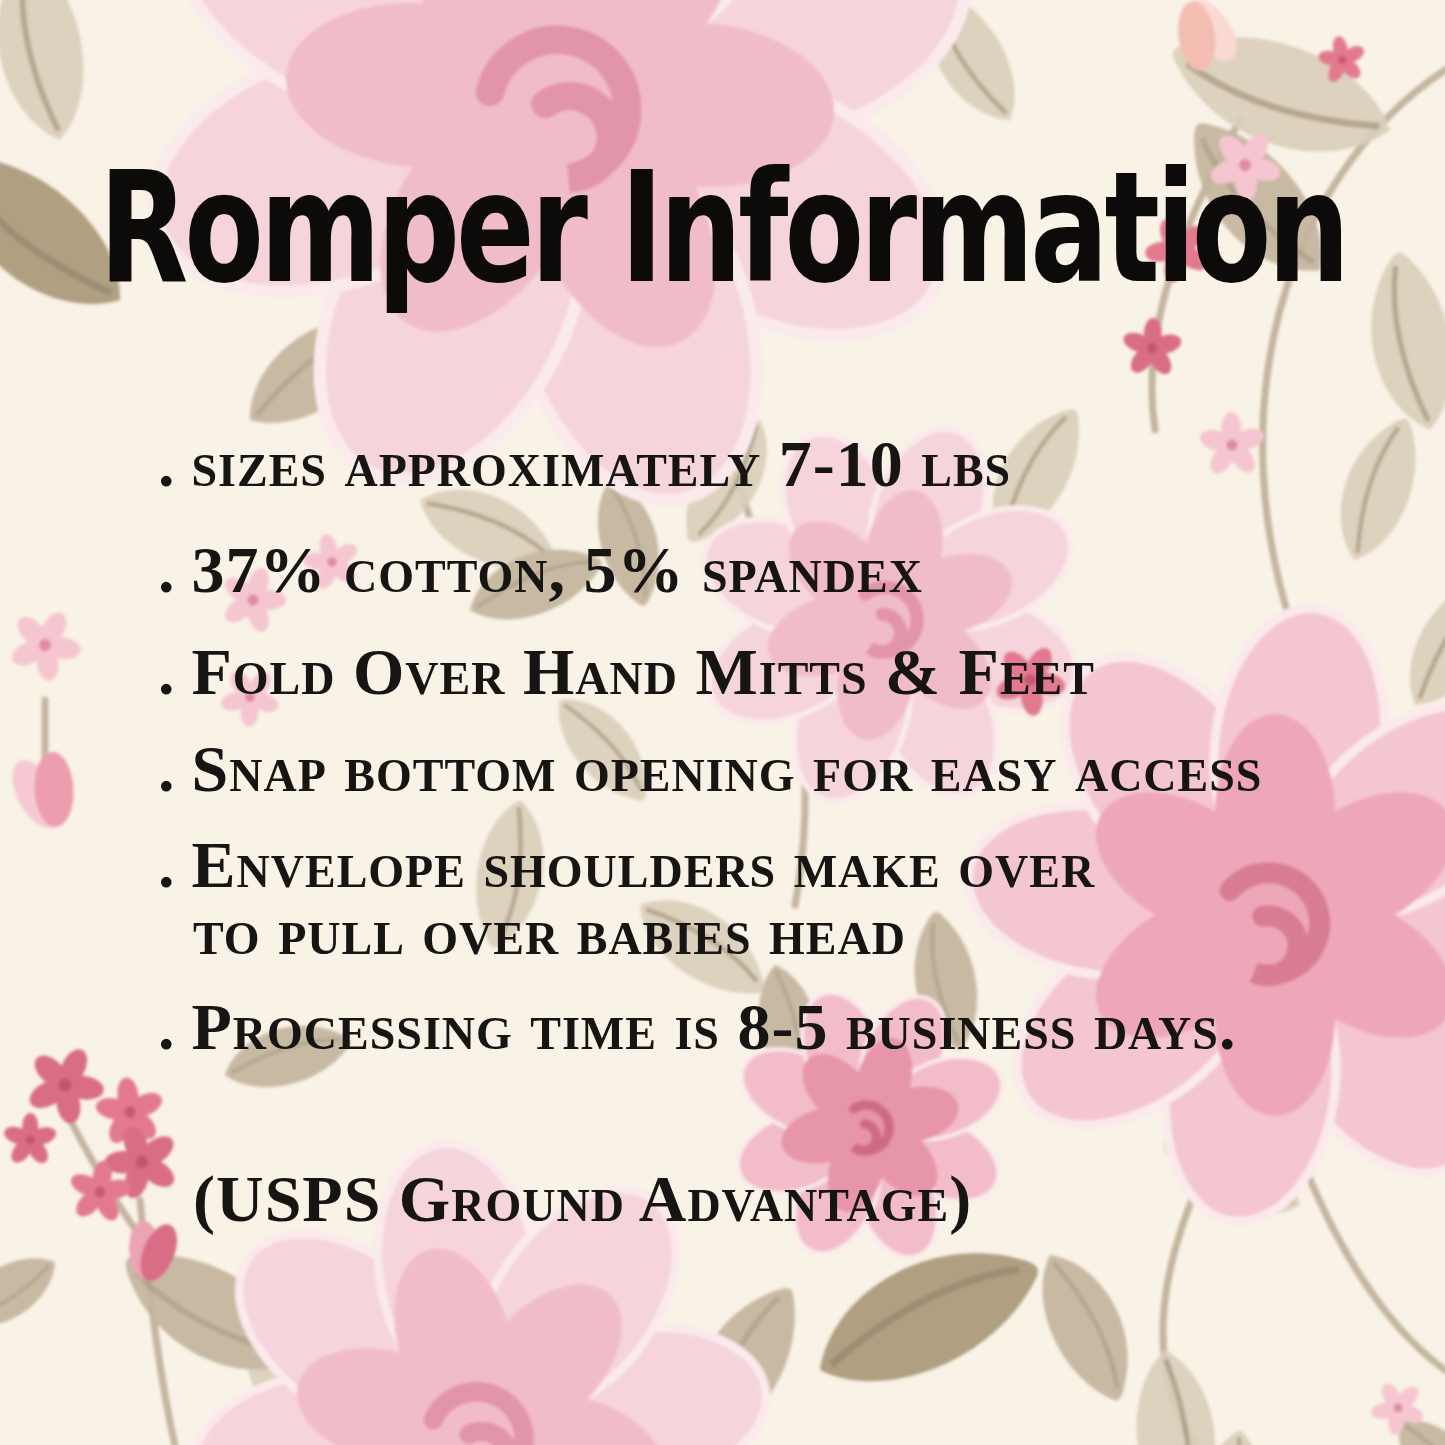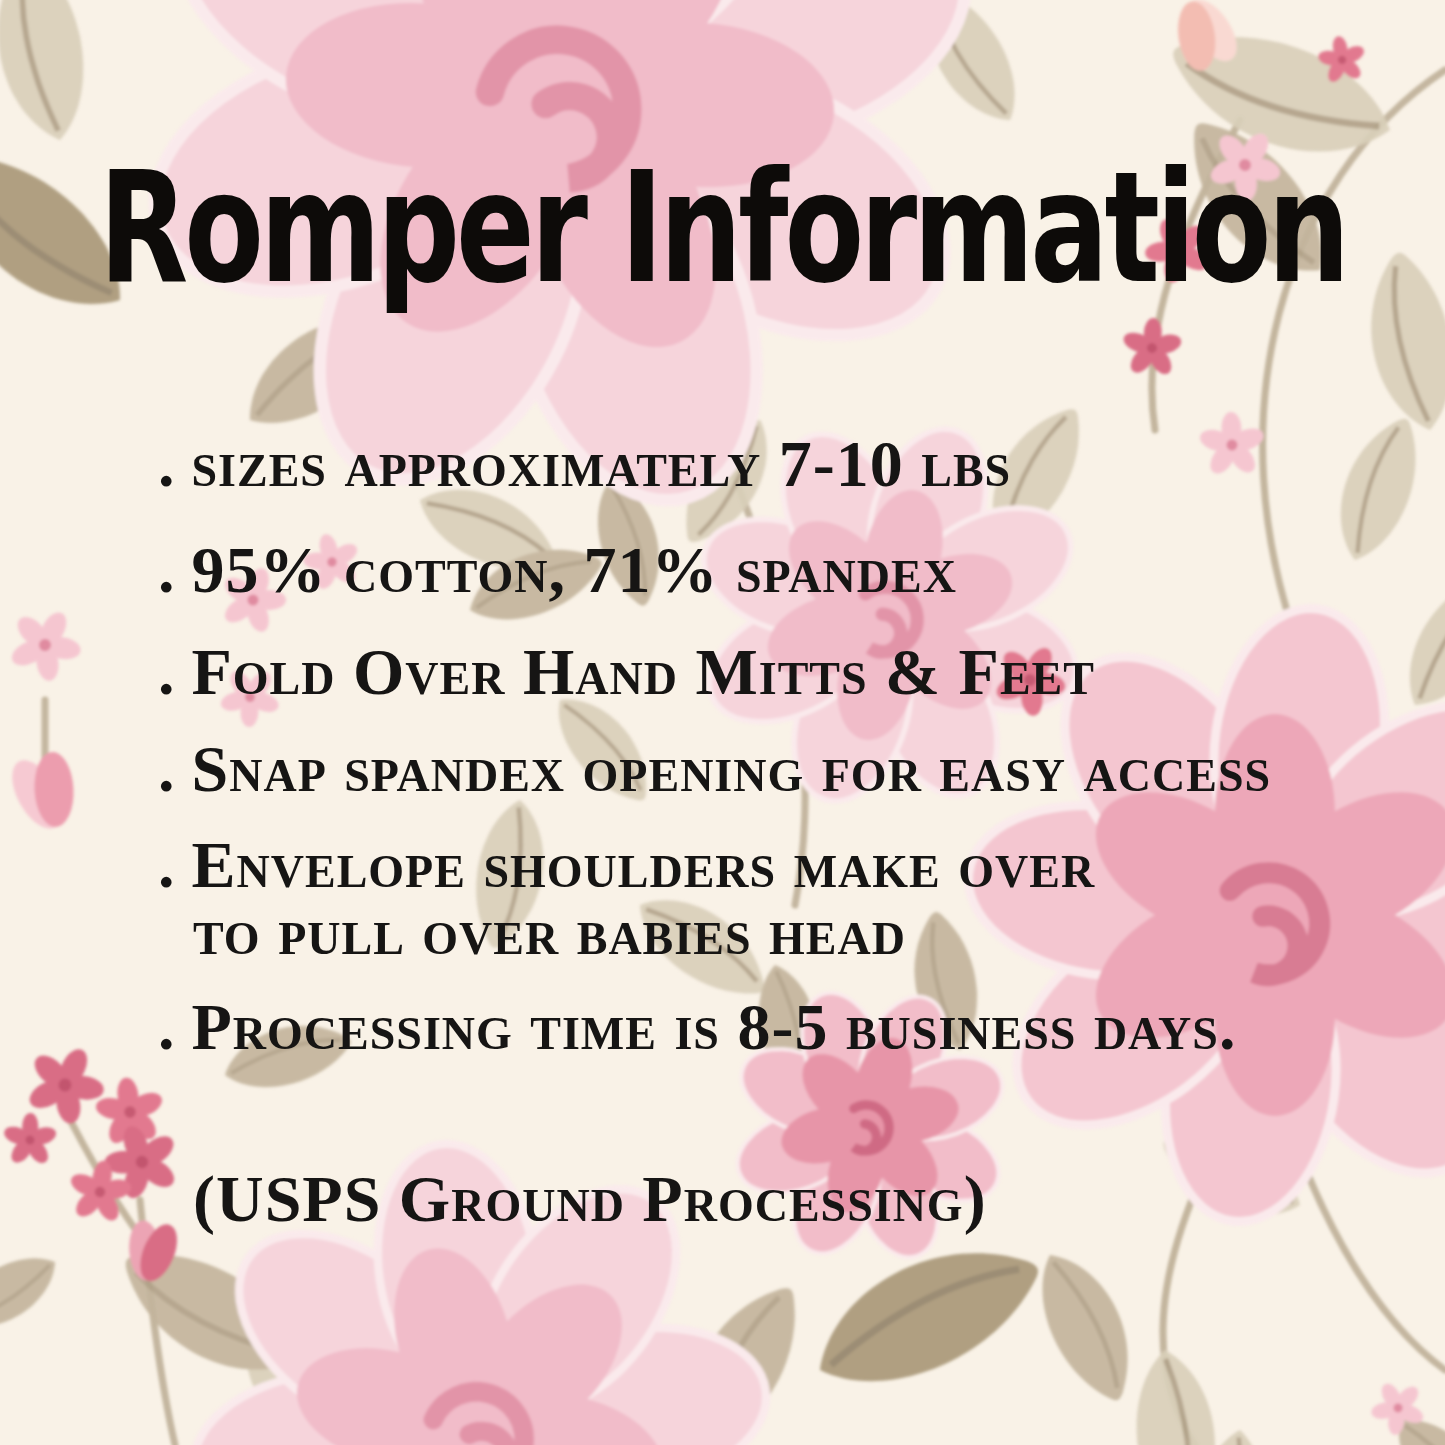--- a/index.html
+++ b/index.html
@@ -184,34 +184,34 @@
       <use href="#blossom" transform="translate(30 1140) rotate(55) scale(0.9)" style="--p:#d96d85;--c:#c2556e"></use>
     </g>
   </svg>
 
   <h1 class="title">Romper Information</h1>
 
   <div class="line r0">
     <span class="marker">.</span><span class="txt">sizes approximately 7-10 lbs</span>
   </div>
   <div class="line r1">
-    <span class="marker">.</span><span class="txt">95% cotton, 71% spandex</span>
+    <span class="marker">.</span><span class="txt">37% cotton, 5% spandex</span>
   </div>
   <div class="line r2">
     <span class="marker">.</span><span class="txt">Fold Over Hand Mitts &amp; Feet</span>
   </div>
   <div class="line r3">
-    <span class="marker">.</span><span class="txt">Snap spandex opening for easy access</span>
+    <span class="marker">.</span><span class="txt">Snap bottom opening for easy access</span>
   </div>
   <div class="line r4">
     <span class="marker">.</span><span class="txt">Envelope shoulders make over</span>
   </div>
   <div class="line cont c4">
     <span class="txt">to pull over babies head</span>
   </div>
   <div class="line r5">
     <span class="marker">.</span><span class="txt">Processing time is 8-5 business days.</span>
   </div>
   <div class="line cont c6">
-    <span class="txt">(USPS Ground Processing)</span>
+    <span class="txt">(USPS Ground Advantage)</span>
   </div>
 
 </div>
 
 </body></html>

